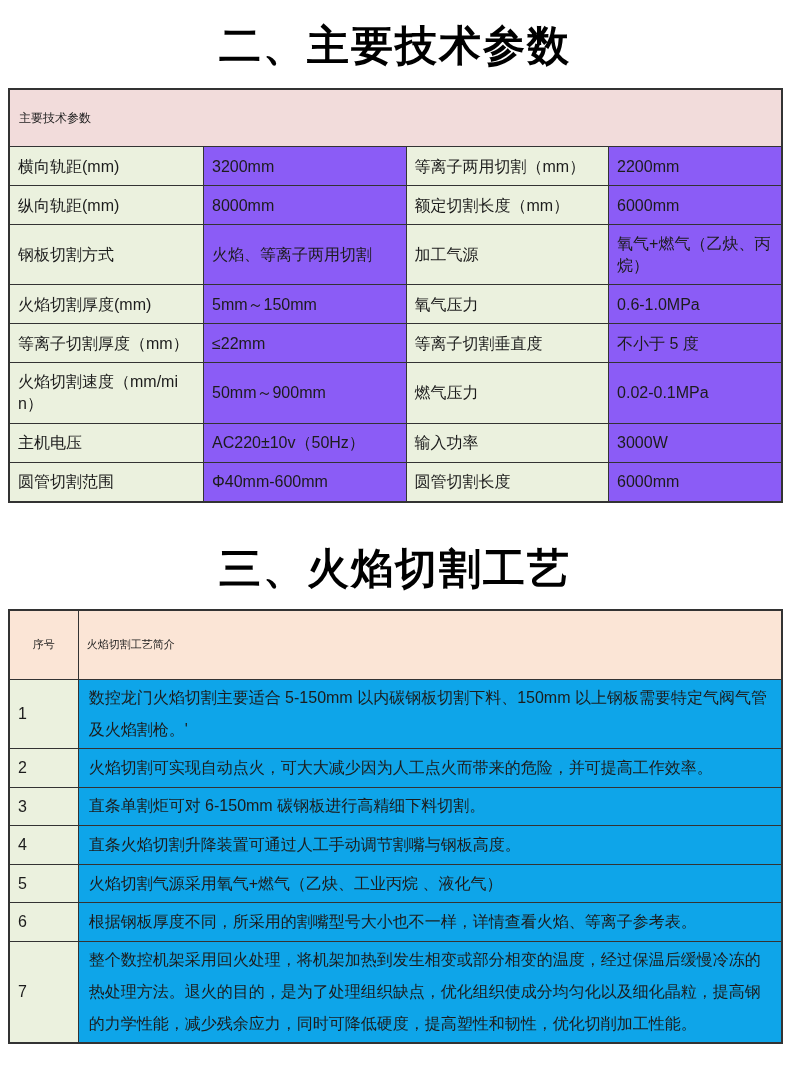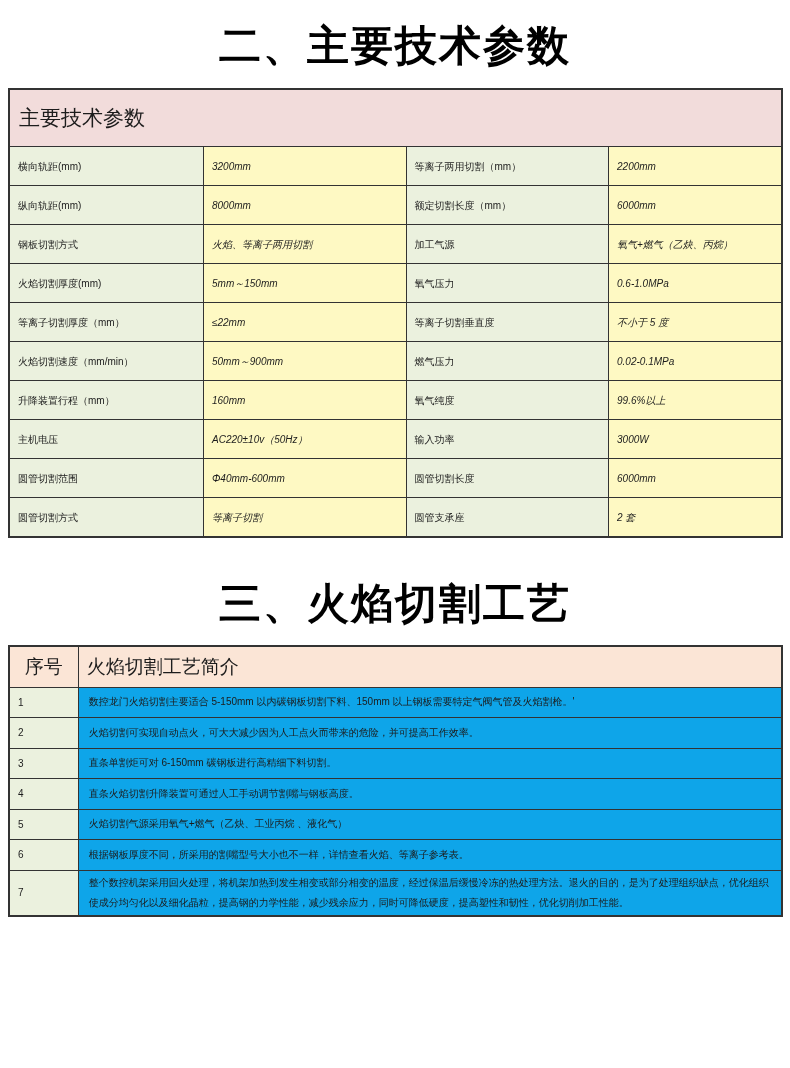--- a/index.html
+++ b/index.html
@@ -31,51 +31,50 @@
 
   table {
     border-collapse: collapse;
     table-layout: fixed;
     width: 775px;
     margin: 16px 0 0 8px;
     border: 2px solid #333333;
   }
   td {
     border: 1px solid #333333;
-    font-size: 10px;
+    font-size: 16px;
     vertical-align: middle;
     padding: 8px 8px;
     word-break: break-all;
     line-height: 1.35;
   }
   
   .params-table { margin-top: 18px; }
   .params-table .table-title-cell {
     background: #f2dcdb;
     height: 40px;
     padding-left: 9px;
-    font-size: 21px;
+    font-size: 12px;
   }
   .params-table td.lbl {
     background: #ebf1de;
     height: 22px;
   }
   .params-table td.val {
-    background: #fef9c3;
-    font-style: italic;
+    background: #8b5cf6;
   }
   
   .process-table { margin-top: 16px; }
   .process-table th {
     background: #fbe5d6;
     border: 1px solid #333333;
-    font-size: 19px;
+    font-size: 11px;
     font-weight: normal;
     height: 22px;
-    padding: 7px 8px;
+    padding: 23px 8px;
     text-align: left;
   }
   .process-table th.no-header { text-align: center; }
   .process-table td.no-cell {
     background: #ebf1de;
     text-align: left;
     padding-left: 8px;
     width: 69px;
   }
   .process-table td.desc-cell {
@@ -133,42 +132,30 @@
         <td class="lbl">等离子切割垂直度</td>
         <td class="val">不小于 5 度</td>
       </tr>
       <tr>
         <td class="lbl">火焰切割速度（mm/min）</td>
         <td class="val">50mm～900mm</td>
         <td class="lbl">燃气压力</td>
         <td class="val">0.02-0.1MPa</td>
       </tr>
       <tr>
-        <td class="lbl">升降装置行程（mm）</td>
-        <td class="val">160mm</td>
-        <td class="lbl">氧气纯度</td>
-        <td class="val">99.6%以上</td>
-      </tr>
-      <tr>
         <td class="lbl">主机电压</td>
         <td class="val">AC220±10v（50Hz）</td>
         <td class="lbl">输入功率</td>
         <td class="val">3000W</td>
       </tr>
       <tr>
         <td class="lbl">圆管切割范围</td>
         <td class="val">Φ40mm-600mm</td>
         <td class="lbl">圆管切割长度</td>
         <td class="val">6000mm</td>
-      </tr>
-      <tr>
-        <td class="lbl">圆管切割方式</td>
-        <td class="val">等离子切割</td>
-        <td class="lbl">圆管支承座</td>
-        <td class="val">2 套</td>
       </tr>
     </tbody>
   </table>
 
   <h1 class="doc-title title-2">三、火焰切割工艺</h1>
 
   <table class="process-table">
     <colgroup>
       <col style="width:69px">
         <col style="width:702px">

